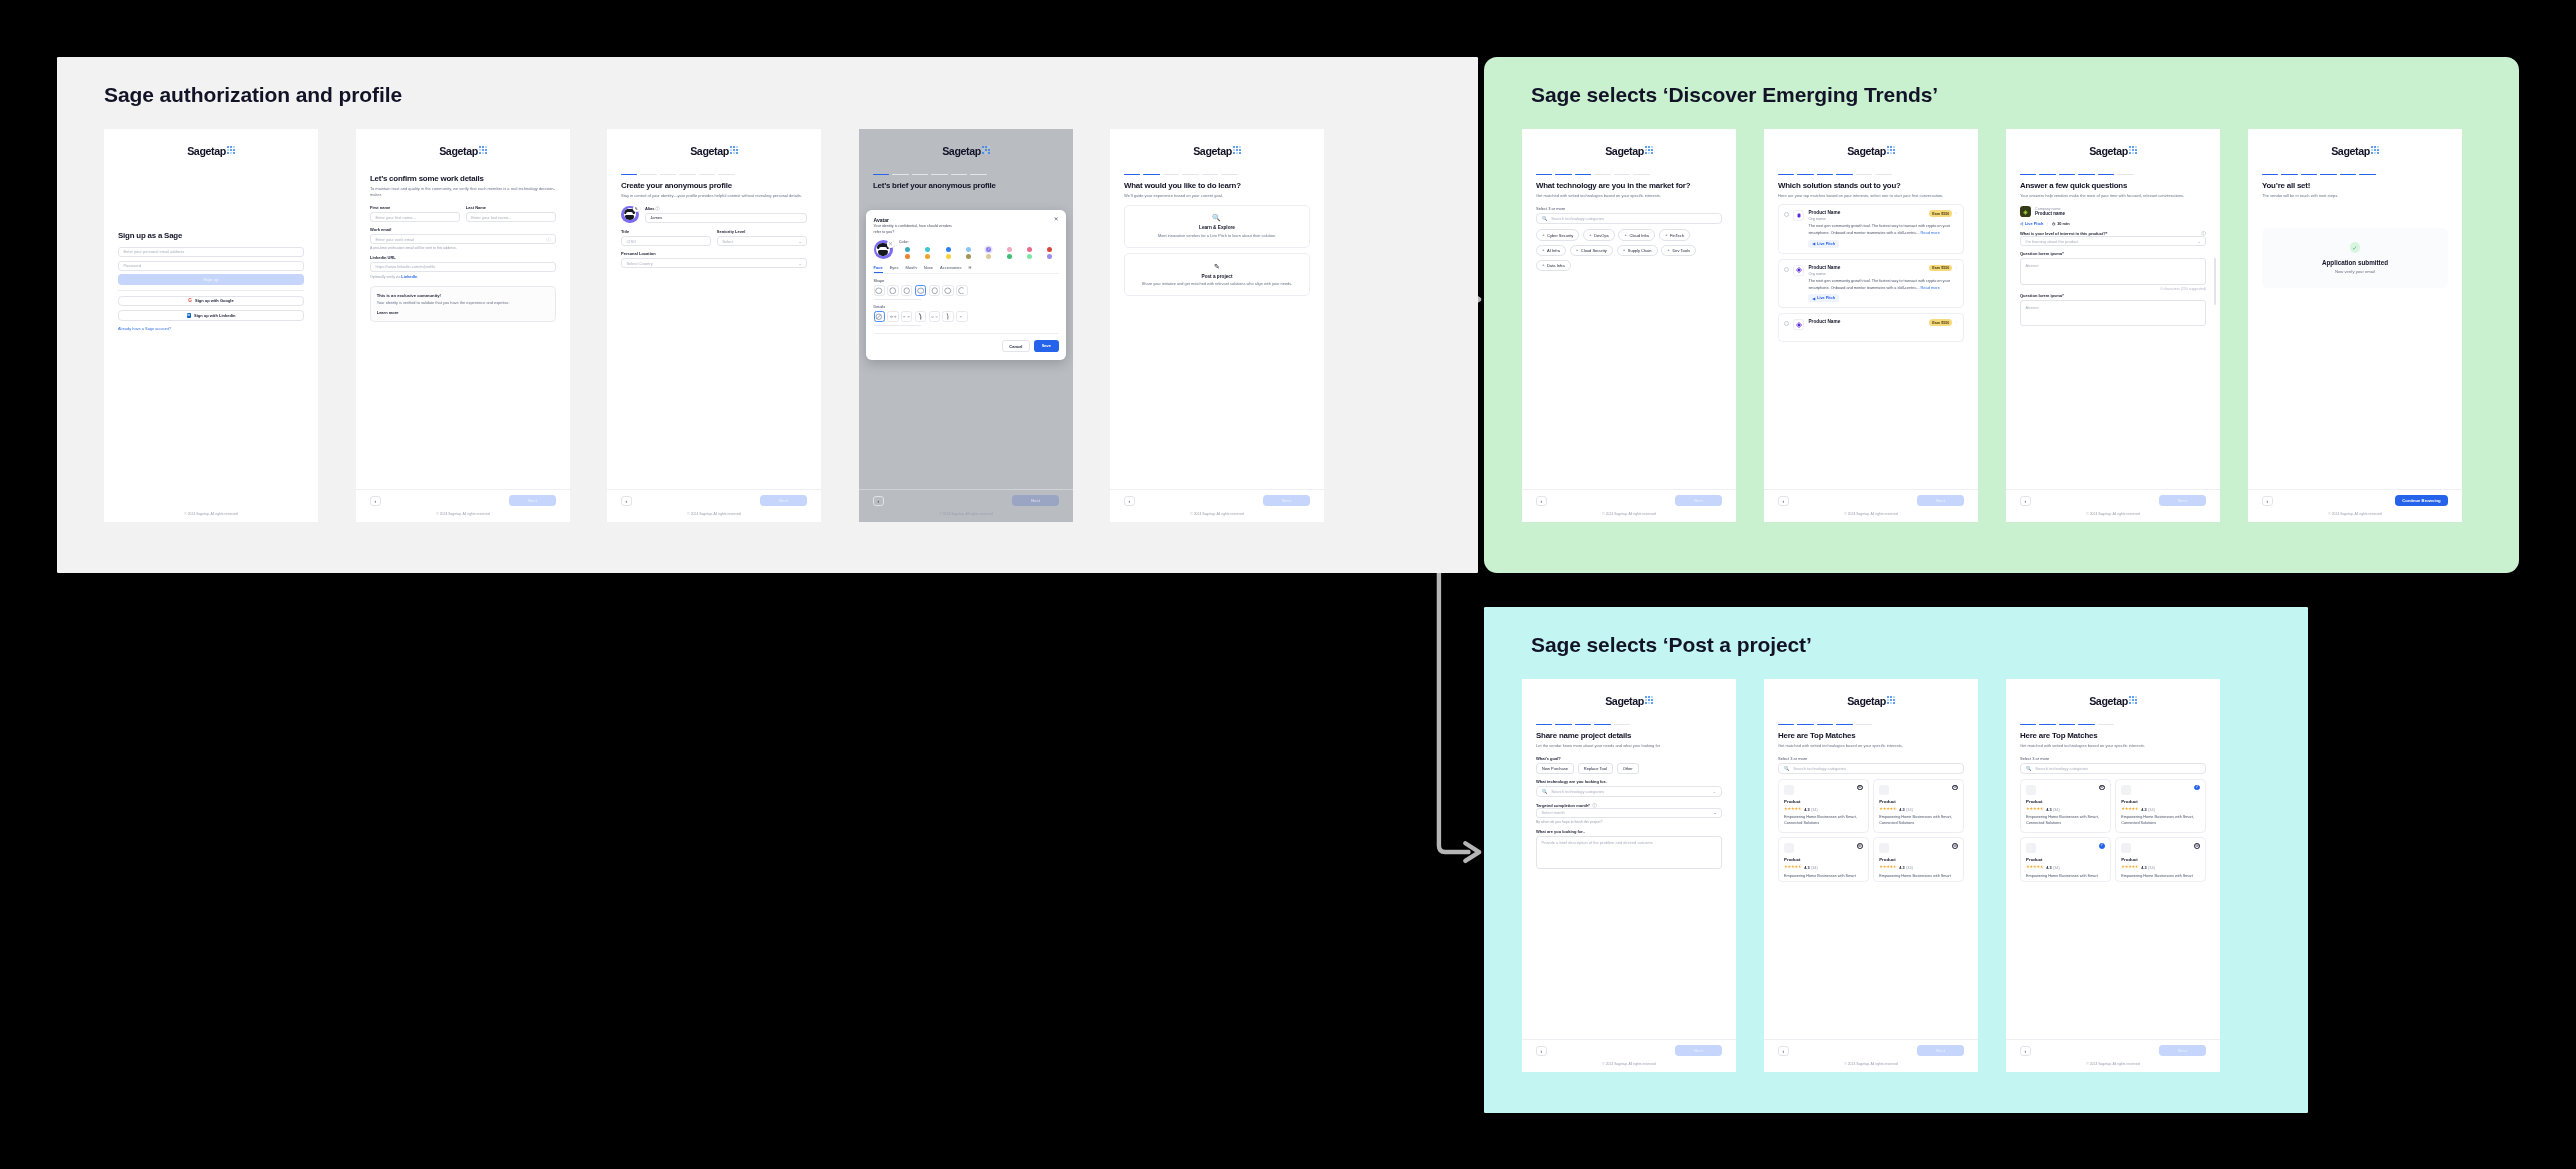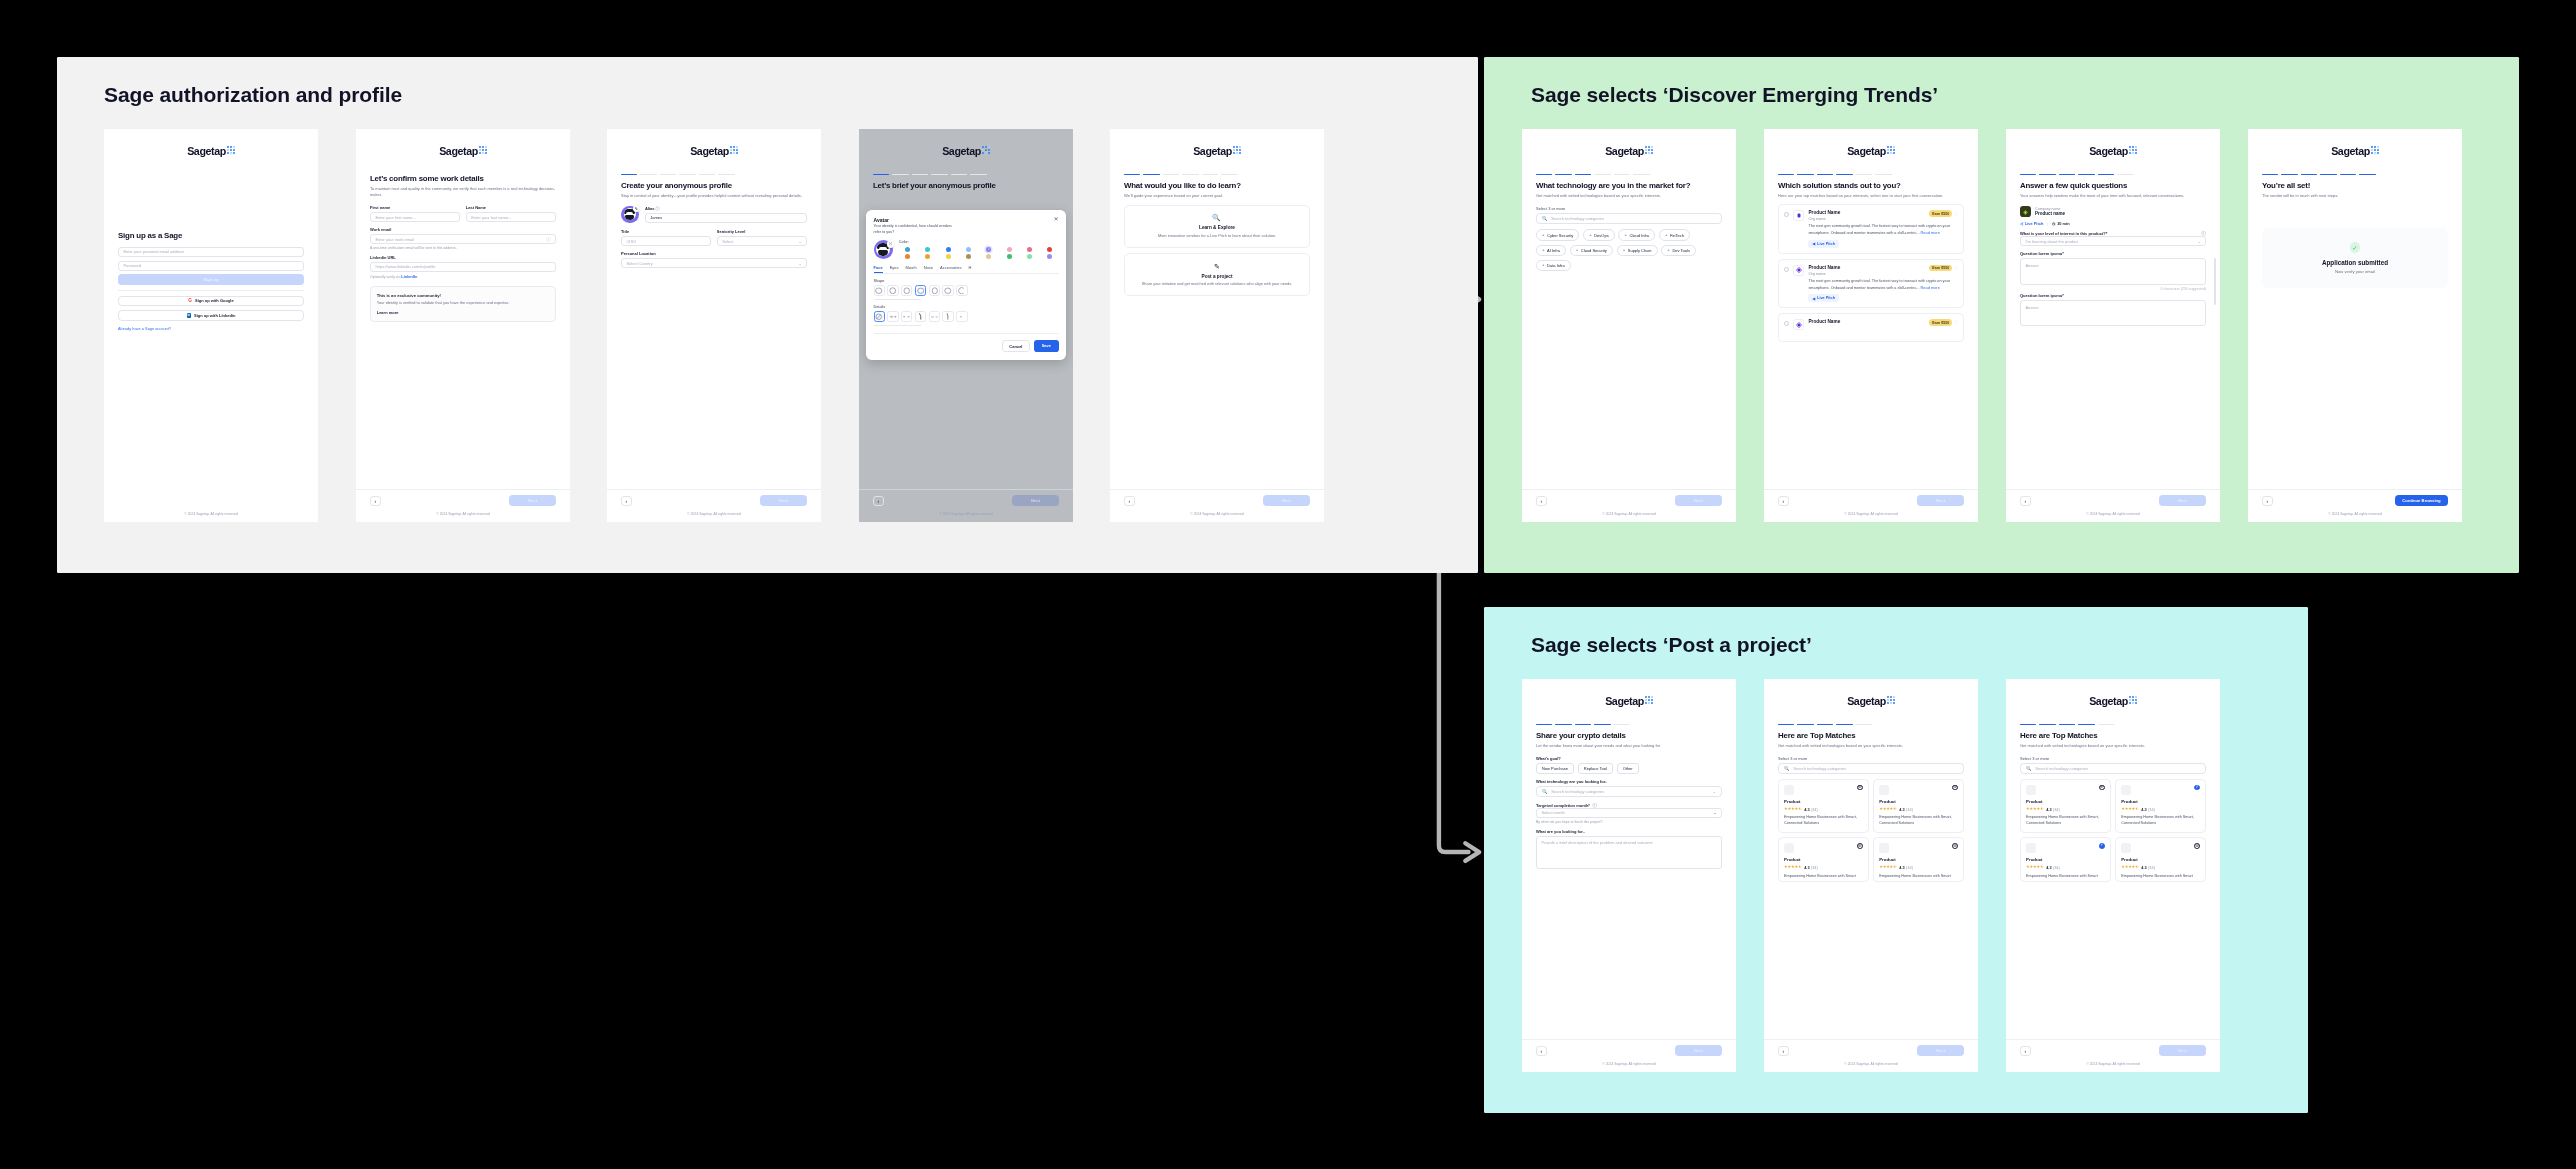--- a/index.html
+++ b/index.html
@@ -7,21 +7,21 @@
     width: 2576px; height: 1169px;
     background: #000;
     font-family: "Liberation Sans", sans-serif;
     overflow: hidden;
   }
   .stage { position: relative; width: 2576px; height: 1169px; }
 
   
   .group { position: absolute; border-radius: 1.3px; }
   #group-auth  { left: 57px;  top: 57px;   width: 1421px; height: 516px; background: #f2f2f2; }
-  #group-trend { left: 1484px; top: 57px;  width: 1035px; height: 516px; background: #c9f0cf; }
+  #group-trend { left: 1484px; top: 57px;  width: 1035px; height: 516px; background: #c9f0cf; border-radius: 13px; }
   #group-post  { left: 1484px; top: 607px; width: 824px; height: 506px; background: #c3f5f2; }
 
   .group-title {
     position: absolute; left: 47px; top: 26.4px;
     font-size: 21px; font-weight: 700; color: #121327;
     letter-spacing: -0.1px; white-space: nowrap;
   }
 
   
   .screen {
@@ -965,21 +965,21 @@
               <i></i>
           </span>
         </div>
         <div class="steps">
           <span class="on"></span>
             <span class="on"></span>
             <span class="on"></span>
             <span class="on"></span>
             <span></span>
         </div>
-        <h2 class="sc-title">Share your crypto details</h2>
+        <h2 class="sc-title">Share name project details</h2>
         <p class="sc-sub">Let the vendor know more about your needs and what your looking for</p>
         <span class="field-label" style="margin-top:7px">What’s goal?</span>
         <div class="chips" style="margin-top:1.9px">
           <div class="chip sq">New Purchase</div>
           <div class="chip sq">Replace Tool</div>
           <div class="chip sq">Other</div>
         </div>
         <span class="field-label">What technology are you looking for..</span>
         <div class="searchbar" style="margin-top:0;justify-content:space-between">
           <span style="display:flex;align-items:center;gap:3.8px">

